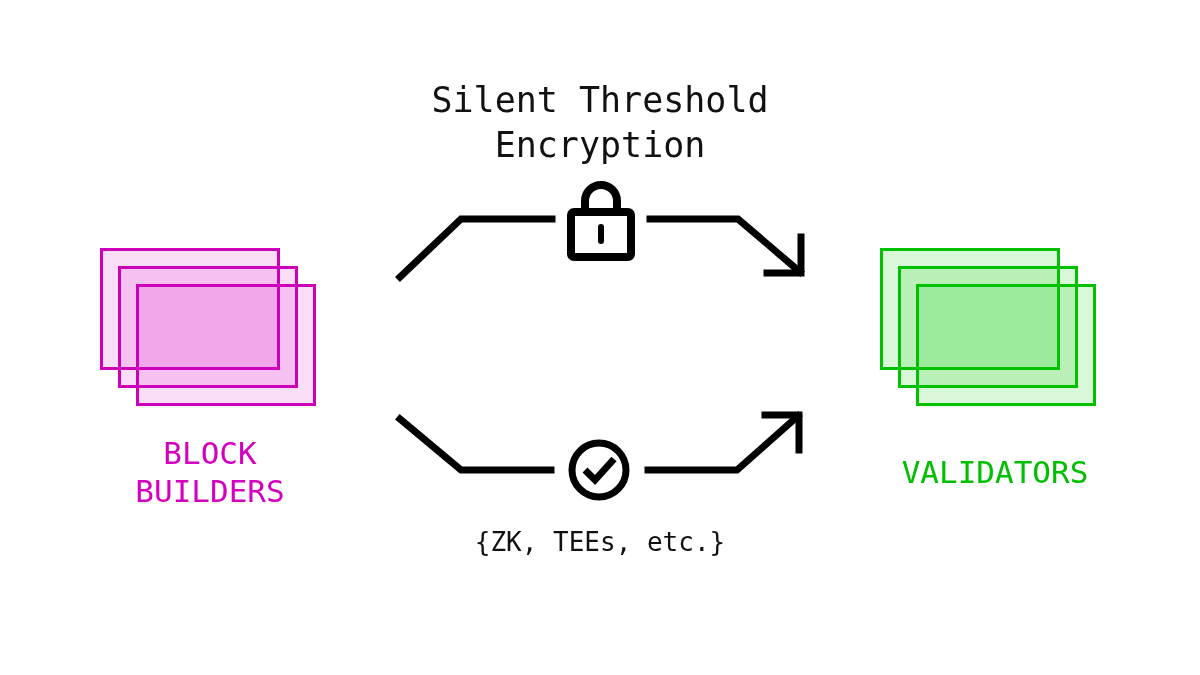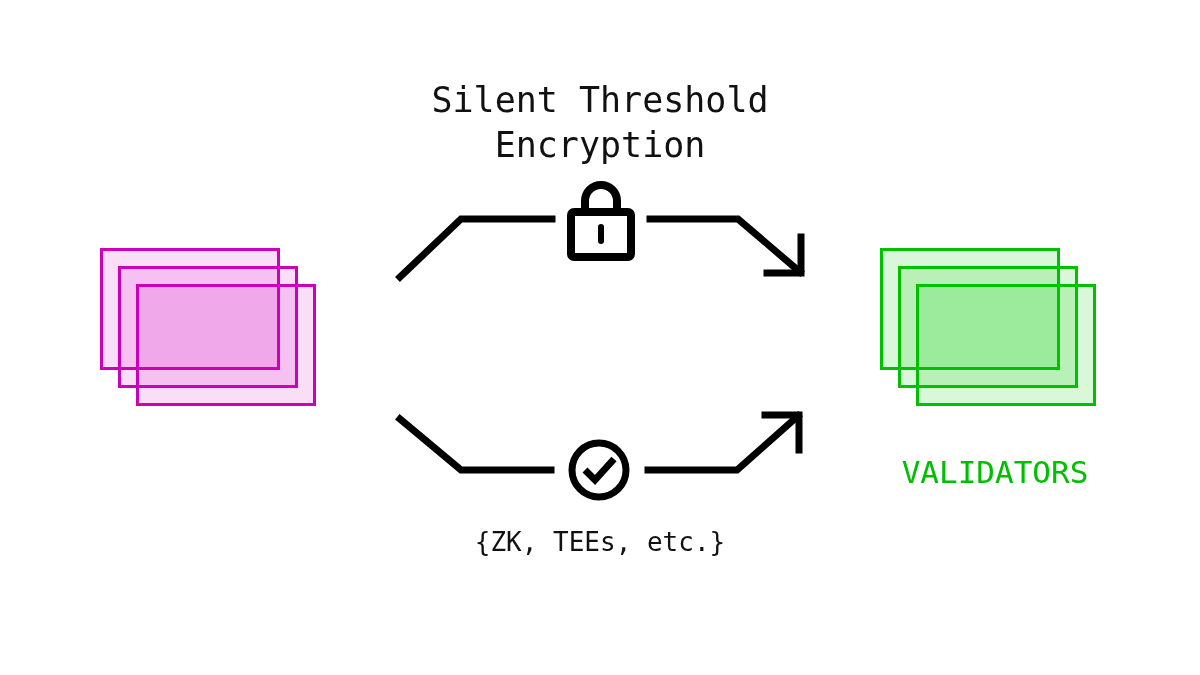--- a/index.html
+++ b/index.html
@@ -111,20 +111,22 @@
 <div id="canvas">
 
   <div class="title">Silent Threshold
 Encryption</div>
 
   <div class="stack left">
     <div class="card c1"></div>
     <div class="card c2"></div>
     <div class="card c3"></div>
   </div>
+  <div class="stack-label left">BLOCK
+BUILDERS</div>
 
   <div class="stack right">
     <div class="card c1"></div>
     <div class="card c2"></div>
     <div class="card c3"></div>
   </div>
   <div class="stack-label right">VALIDATORS</div>
 
   <div class="caption">{ZK, TEEs, etc.}</div>
 

